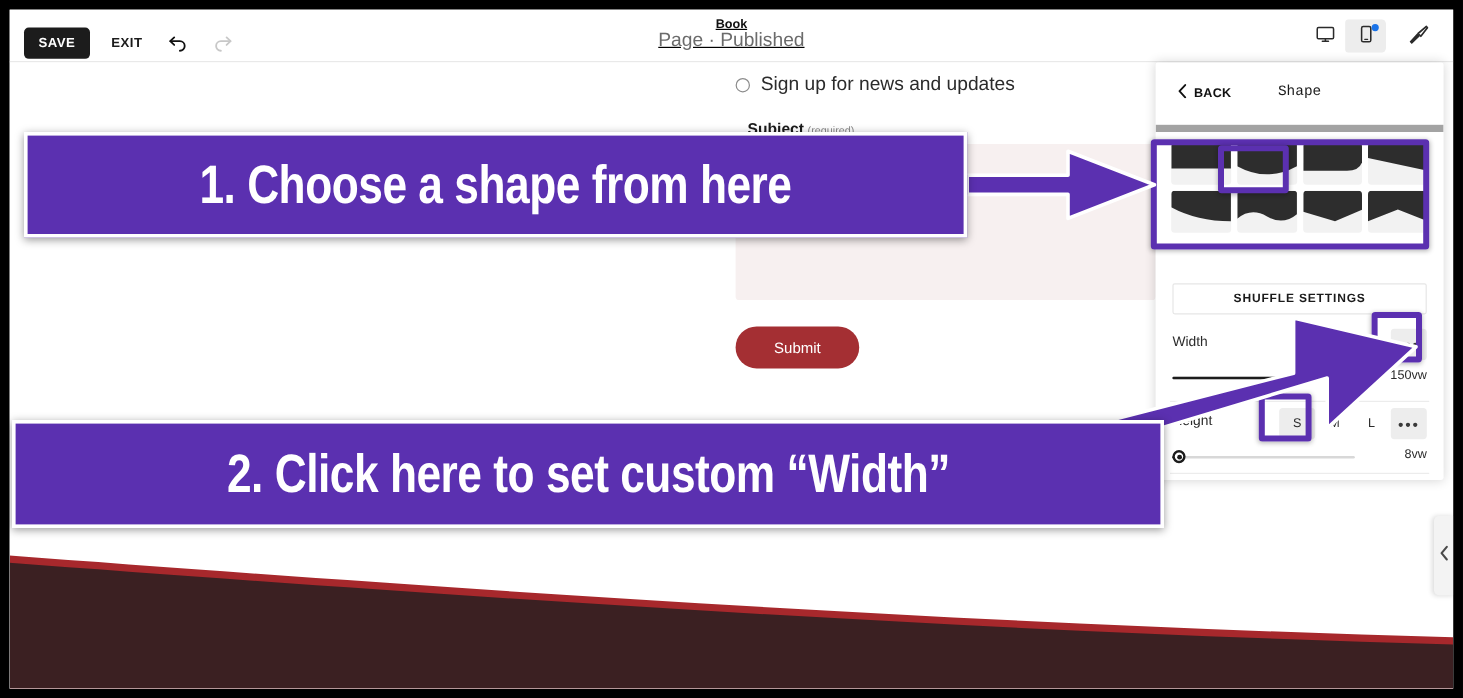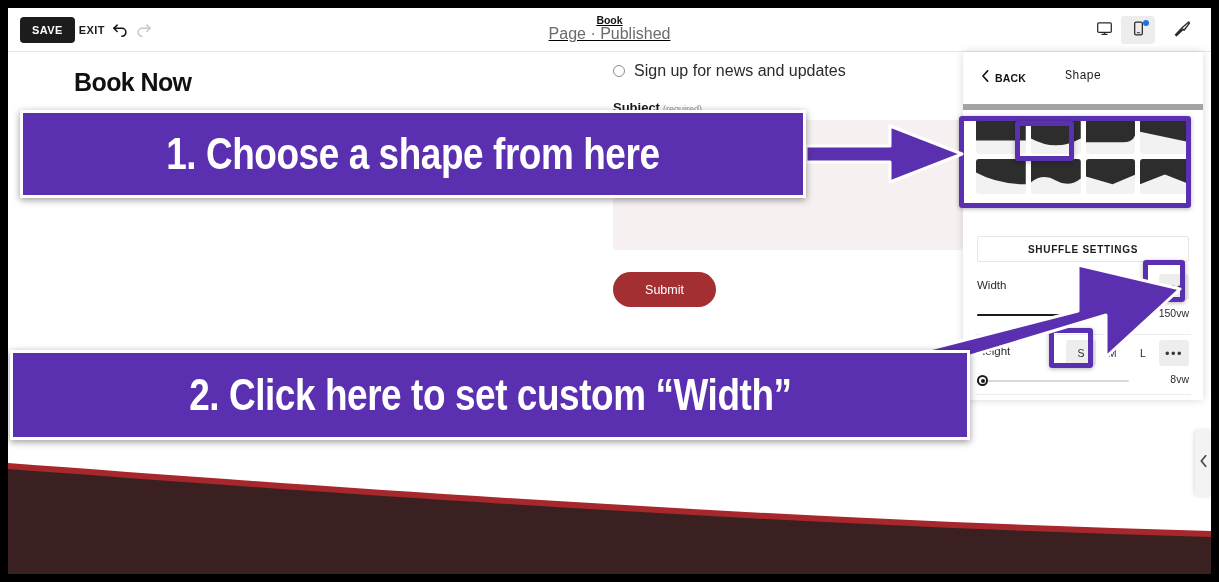--- a/index.html
+++ b/index.html
@@ -38,24 +38,25 @@
     position: absolute;
     left: 0; top: 0;
     width: 1203px;
     height: 44px;
     background: #ffffff;
     border-bottom: 1px solid #e4e4e4;
     box-sizing: border-box;
   }
   .tb-left {
     position: absolute;
-    left: 12px; top: 0;
+    left: 12px; top: 6px;
     height: 44px;
     display: flex;
     align-items: center;
+    gap: 14px;
   }
   .save-btn {
     background: #1c1c1c;
     color: #ffffff;
     font-size: 11px;
     font-weight: bold;
     letter-spacing: 0.4px;
     padding: 7px 12px;
     border-radius: 4px;
     border: none;
@@ -187,20 +188,21 @@
   }
   .checkbox-label {
     font-size: 16px;
     color: #2b2b2b;
   }
   .field-label {
     margin-top: 20px;
     font-size: 13px;
     font-weight: bold;
     color: #1b1b1b;
+    margin-left: 10px;
   }
   .field-req {
     font-size: 9px;
     font-weight: normal;
     color: #8a8a8a;
     margin-left: 3px;
   }
   .textarea-box {
     margin-top: 5px;
     width: 350px;
@@ -560,21 +562,20 @@
               <path d="M16.5 3.2 L9.2 9.4 L11.6 11.8 L17.4 4.3 Z" fill="none" stroke="#2b2b2b" stroke-width="1.5" stroke-linejoin="round"></path>
               <path d="M8.6 10.1 L2.6 16.6 M10 11.6 L3.6 17.6 M9.3 10.8 L3.1 17.1" stroke="#2b2b2b" stroke-width="1.4" stroke-linecap="round"></path>
             </svg>
           </span>
         </button>
       </div>
     </div>
 
     <div class="canvas">
 
-      <div class="page-title">Book Now</div>
 
       <div class="form-col">
         <div class="checkbox-row">
           <span class="radio-circle"></span>
           <span class="checkbox-label">Sign up for news and updates</span>
         </div>
         <div class="field-label">
           <span>Subject</span><span class="field-req">(required)</span>
         </div>
         <div class="textarea-box"></div>

